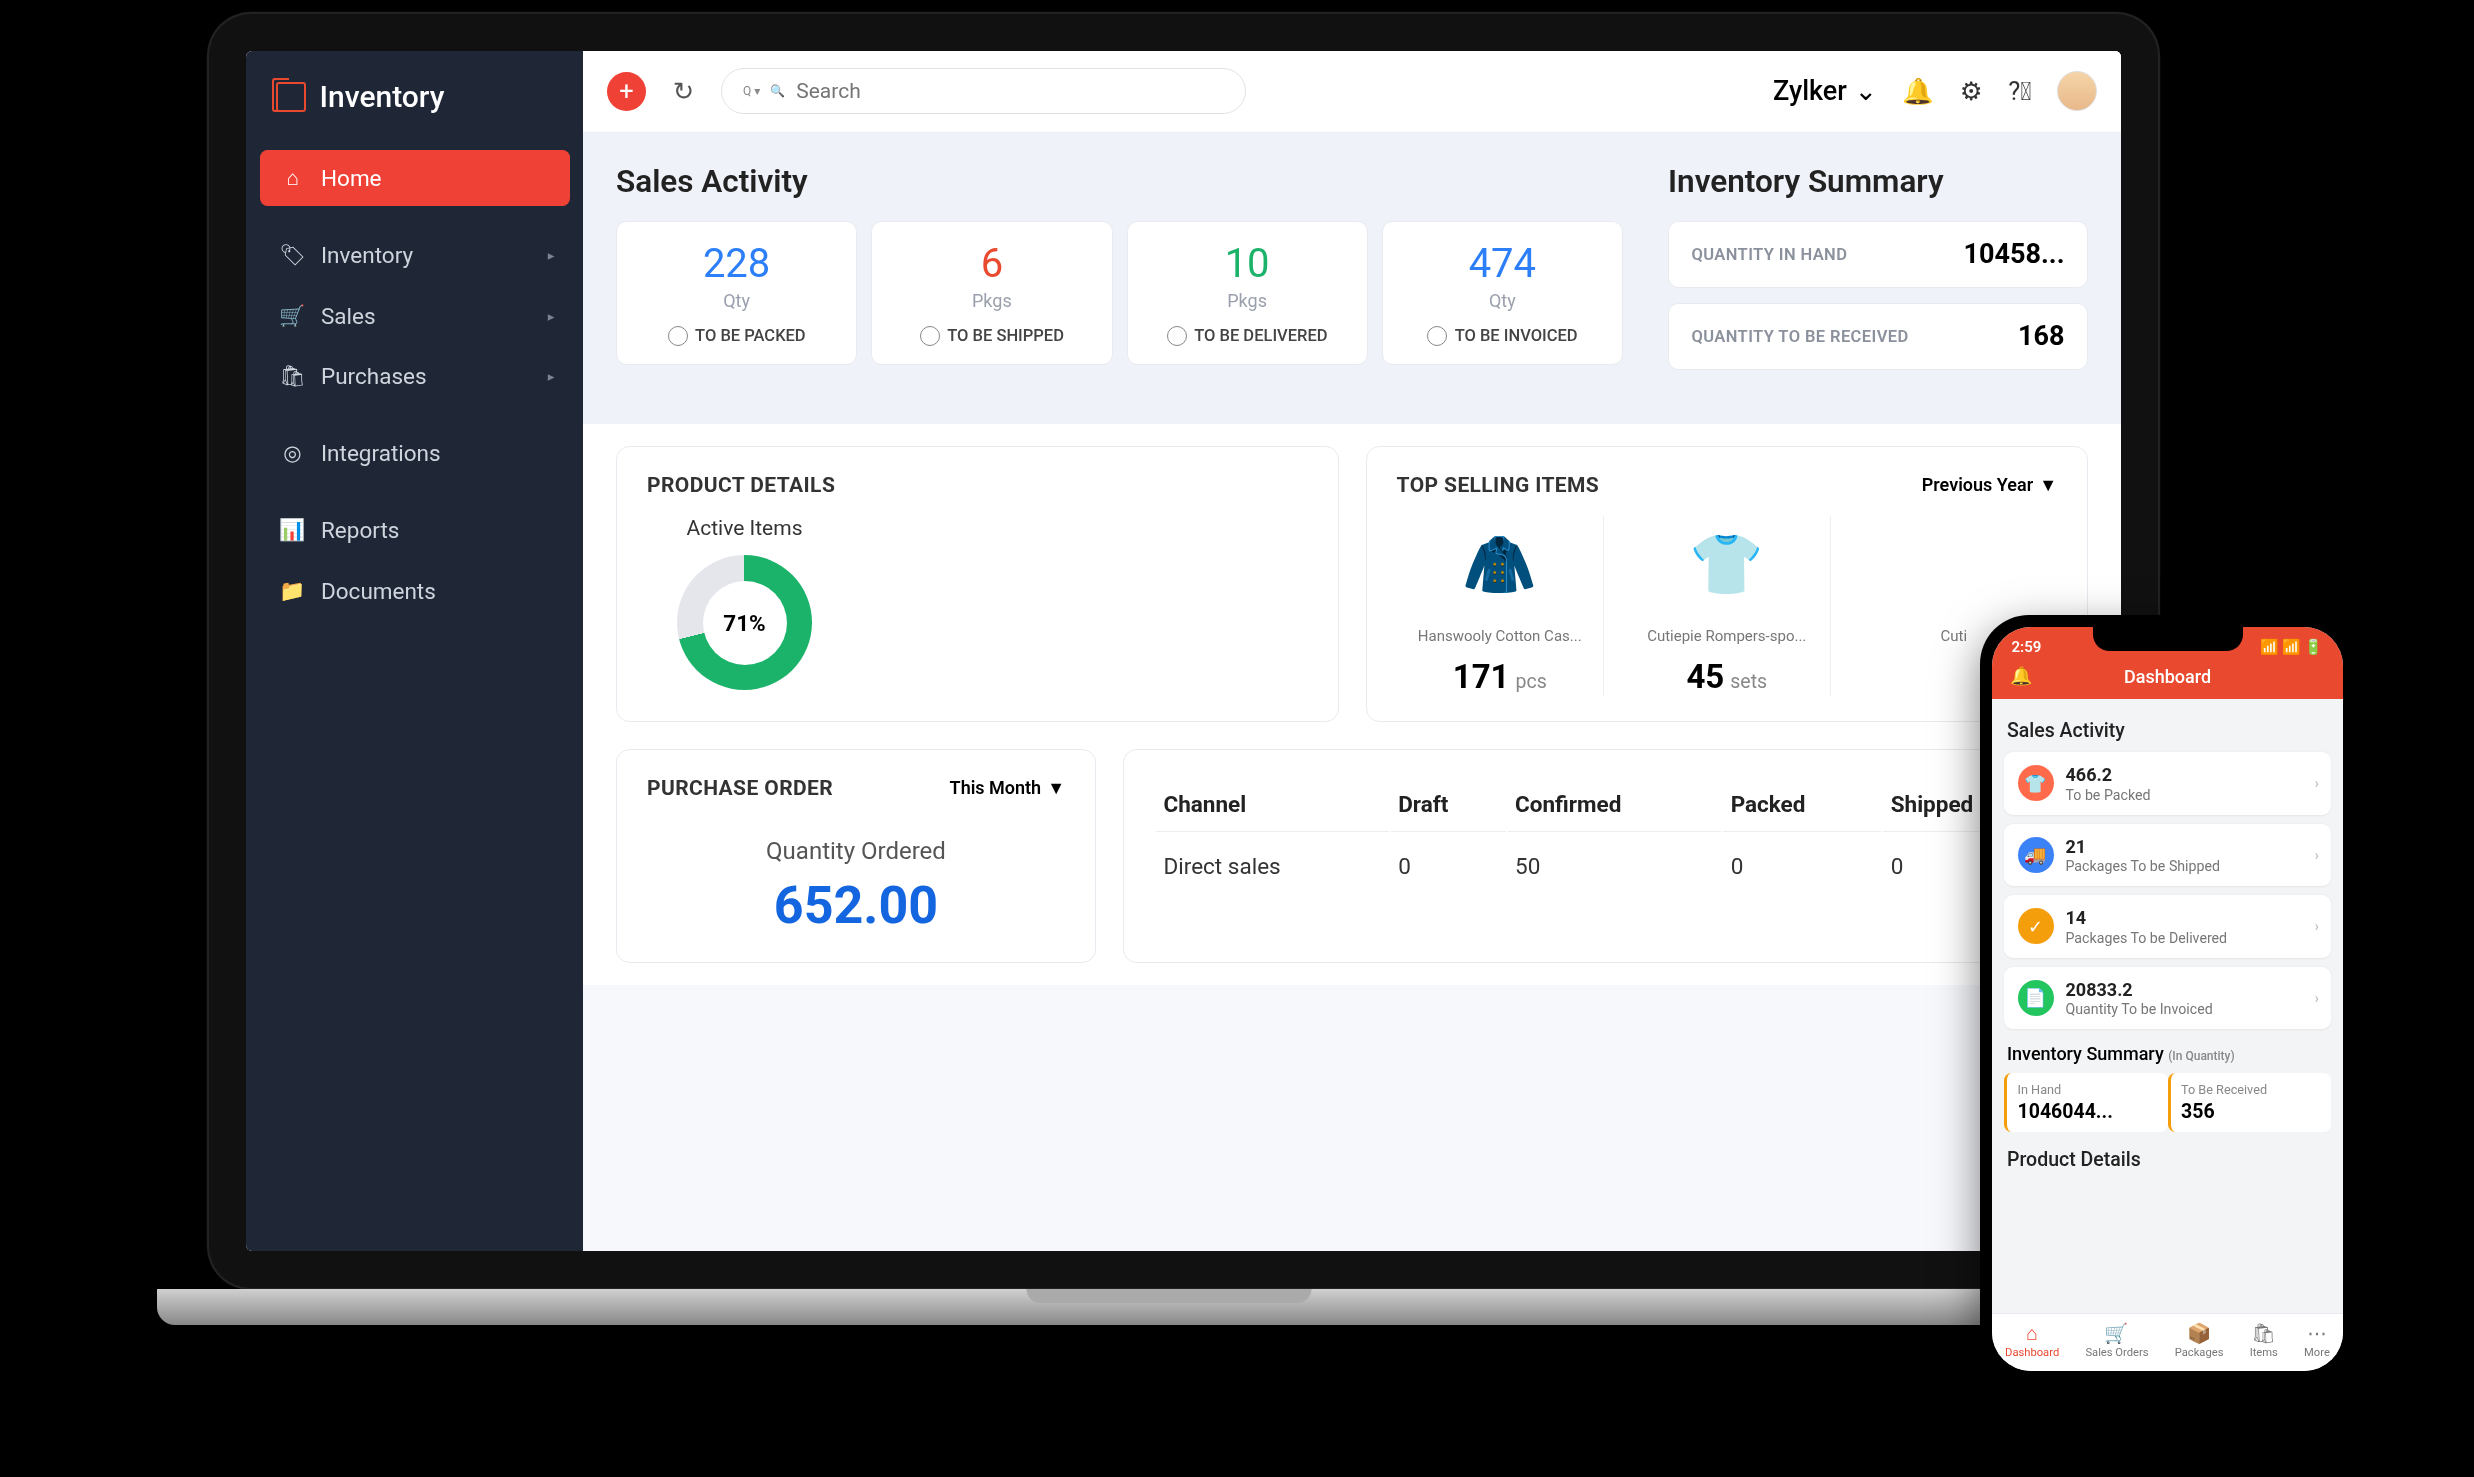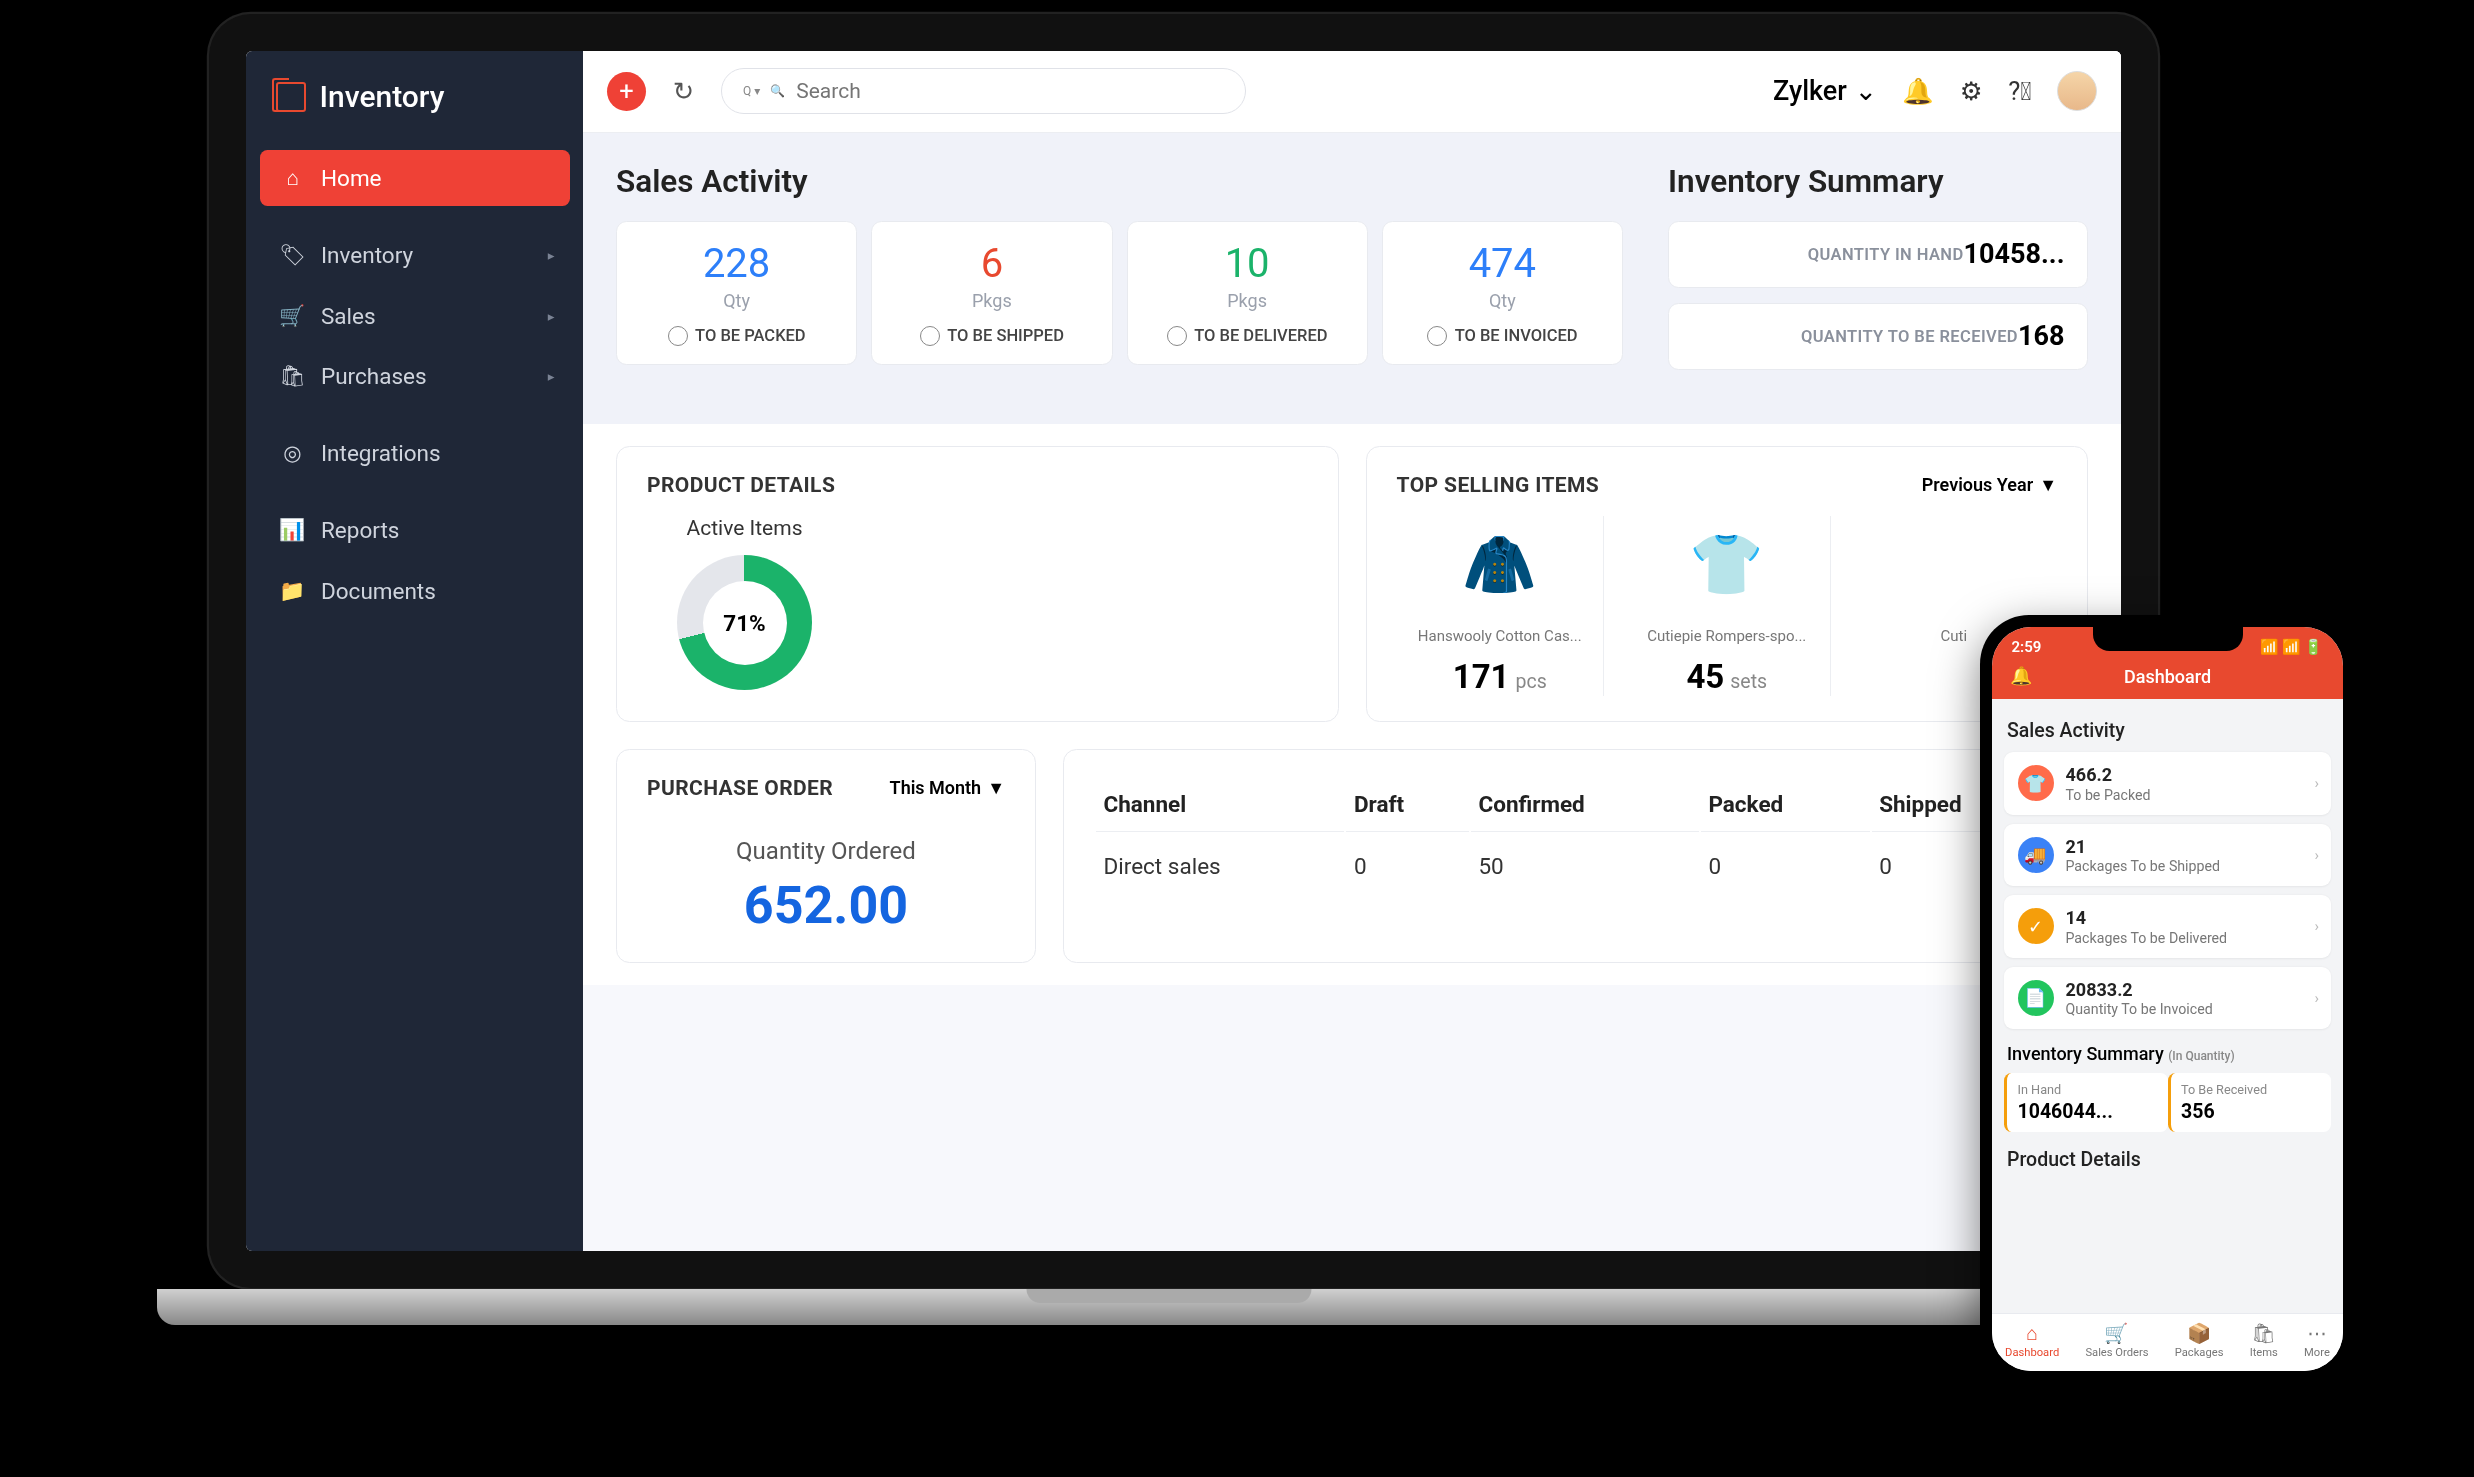--- a/index.html
+++ b/index.html
@@ -31,21 +31,21 @@
 .sales-activity{flex:1}
 .sec-title{font-size:31.5px;font-weight:600;color:#222;margin-bottom:21px}
 .cards{display:flex;gap:14px}
 .card{background:#fff;border:0.7px solid #e8eaef;border-radius:10.5px;padding:18px 15px;flex:1;text-align:center}
 .card-num{font-size:40px;font-weight:400}
 .card .c0{color:#2d7ff9}.card .c1{color:#e8492f}.card .c2{color:#1bb36a}.card .c3{color:#2d7ff9}
 .card-sub{font-size:18px;color:#9aa0ac;margin-top:3px}
 .card-status{font-size:16.5px;color:#444;margin-top:15px;display:flex;align-items:center;justify-content:center;gap:7.5px;font-weight:500}
 .card-status:before{content:'';width:18px;height:18px;border:1.5px solid #888;border-radius:50%}
 .inv-summary{width:420px}
-.inv-row{background:#fff;border:0.7px solid #e8eaef;border-radius:10.5px;padding:16.5px 22.5px;display:flex;justify-content:flex-end;align-items:center;margin-bottom:15px}
+.inv-row{background:#fff;border:0.7px solid #e8eaef;border-radius:10.5px;padding:16.5px 22.5px;display:flex;justify-content:space-between;align-items:center;margin-bottom:15px}
 .inv-label{font-size:16.5px;color:#8a909c;font-weight:600;letter-spacing:0.4px}
 .inv-val{font-size:27px;font-weight:700}
 .panels{padding:22.5px 33px;display:flex;flex-direction:column;gap:27px;overflow:auto;background:#fff}
 .row{display:flex;gap:27px}
 .panel{background:#fff;border:0.7px solid #e8eaef;border-radius:13.5px;padding:25.5px 30px}
 .panel-title{font-size:21px;font-weight:700;color:#333;letter-spacing:0.4px}
 .panel-head{display:flex;justify-content:space-between;align-items:center;margin-bottom:19.5px}
 .dropdown{font-size:18px;font-weight:600;display:flex;align-items:center;gap:6px;cursor:pointer}
 .pd{display:flex;gap:45px}
 .pd-list{flex:1}
@@ -239,21 +239,21 @@
                 <div class="ti">
                   <div class="ti-img" style="color:"></div>
                   <div class="ti-name">Cuti</div>
                   <div class="ti-qty"><span class="ti-unit"></span></div>
                 </div>
               </div>
           </div>
         </div>
 
         <div class="row">
-          <div class="panel" style="width:420px">
+          <div class="panel" style="width:480px">
             <div class="panel-head">
               <div class="panel-title">PURCHASE ORDER</div>
               <div class="dropdown">
                 <span>This Month</span>
                 <span>▼</span>
               </div>
             </div>
             <div class="po-title">Quantity Ordered</div>
             <div class="po-val">652.00</div>
           </div>

